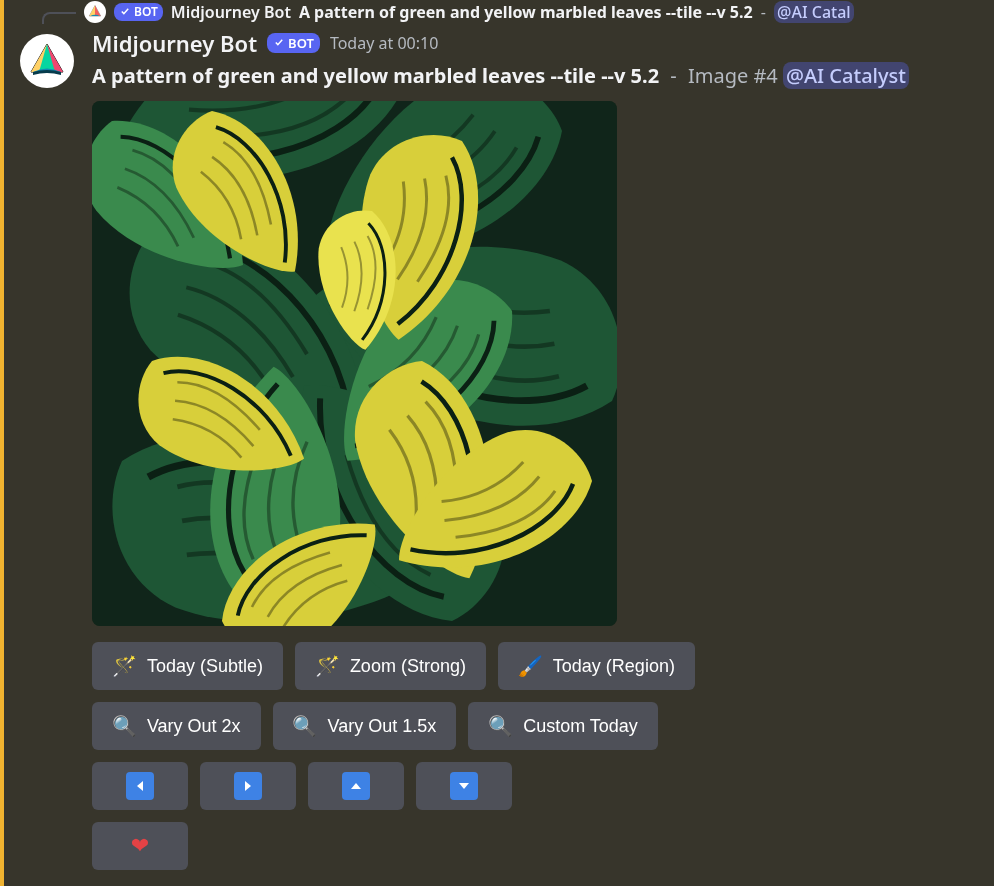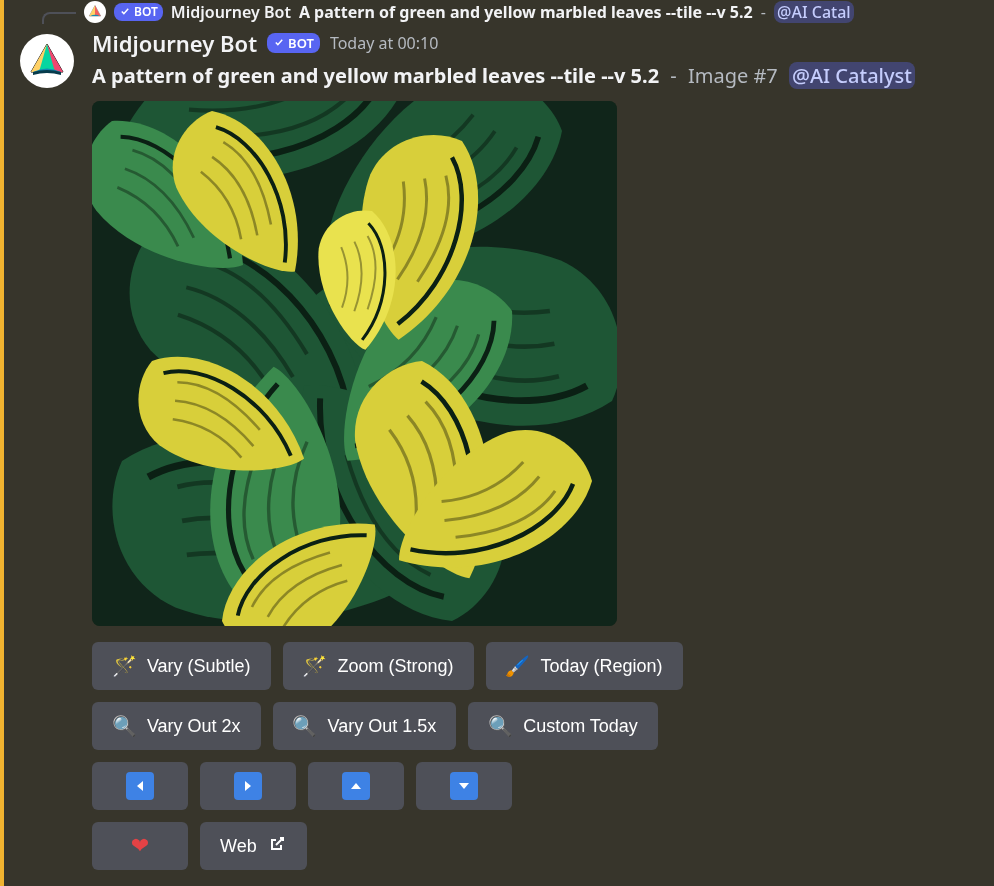--- a/index.html
+++ b/index.html
@@ -169,22 +169,22 @@
               <path fill="#fff" d="M6.5 11.5 3 8l1.4-1.4 2.1 2.1L11.6 3 13 4.4z"></path>
             </svg>
           <span>BOT</span>
         </span>
         <span class="timestamp">Today at 00:10</span>
       </div>
 
       <div class="prompt-line">
         <span class="bold">A pattern of green and yellow marbled leaves --tile --v 5.2</span>
         <span class="sep">-</span>
-        <span class="suffix">Image #7</span>
-        <span class="mention" style="margin-left:6px;">@AI Catalyst</span>
+        <span class="suffix">Image #4</span>
+        <span class="mention" style="margin-left:0;">@AI Catalyst</span>
       </div>
 
       <div class="gen-image">
         <svg viewBox="0 0 525 525" preserveAspectRatio="xMidYMid slice">
           <defs>
             <g id="leaf">
               <path d="M0 0 C40 -10 95 25 110 85 C95 95 35 95 0 65 C-20 45 -15 15 0 0 Z"></path>
               <path d="M8 10 C40 5 85 35 100 82" fill="none" stroke="#0b2014" stroke-width="3"></path>
               <path d="M18 18 C40 20 60 35 78 60 M15 32 C35 35 55 48 72 72 M12 46 C30 50 48 60 62 80" fill="none" stroke="rgba(0,0,0,.35)" stroke-width="2"></path>
             </g>
@@ -218,21 +218,21 @@
           <g fill="#e9e24e">
             <use href="#leaf" transform="translate(280 110) rotate(55) scale(1.0)"></use>
           </g>
         </svg>
       </div>
 
       <div class="button-rows">
         <div class="brow" id="row1">
             <button class="btn">
               <span class="emoji">🪄</span>
-              <span>Vary (Subtle)</span>
+              <span>Today (Subtle)</span>
             </button>
             <button class="btn">
               <span class="emoji">🪄</span>
               <span>Zoom (Strong)</span>
             </button>
             <button class="btn">
               <span class="emoji">🖌️</span>
               <span>Today (Region)</span>
             </button>
           </div>
@@ -276,24 +276,18 @@
               <span class="arrow-box">
                 <svg viewBox="0 0 16 16">
                   <path d="M3 5 L8 11 L13 5 Z"></path>
                 </svg>
               </span>
             </button>
           </div>
         <div class="brow" id="row4">
             <button class="btn small">
               <span class="heart">❤</span>
-            </button>
-            <button class="btn">
-              <span>Web</span>
-              <span class="ext-icon"><svg viewBox="0 0 20 20">
-                  <path d="M13 3h4v4h-2V6.4l-5.3 5.3-1.4-1.4L13.6 5H13V3zM4 5h5v2H6v7h7v-3h2v5H4V5z"></path>
-                </svg></span>
             </button>
           </div>
       </div>
     </div>
   </div>
 </div>
 
 </body></html>

